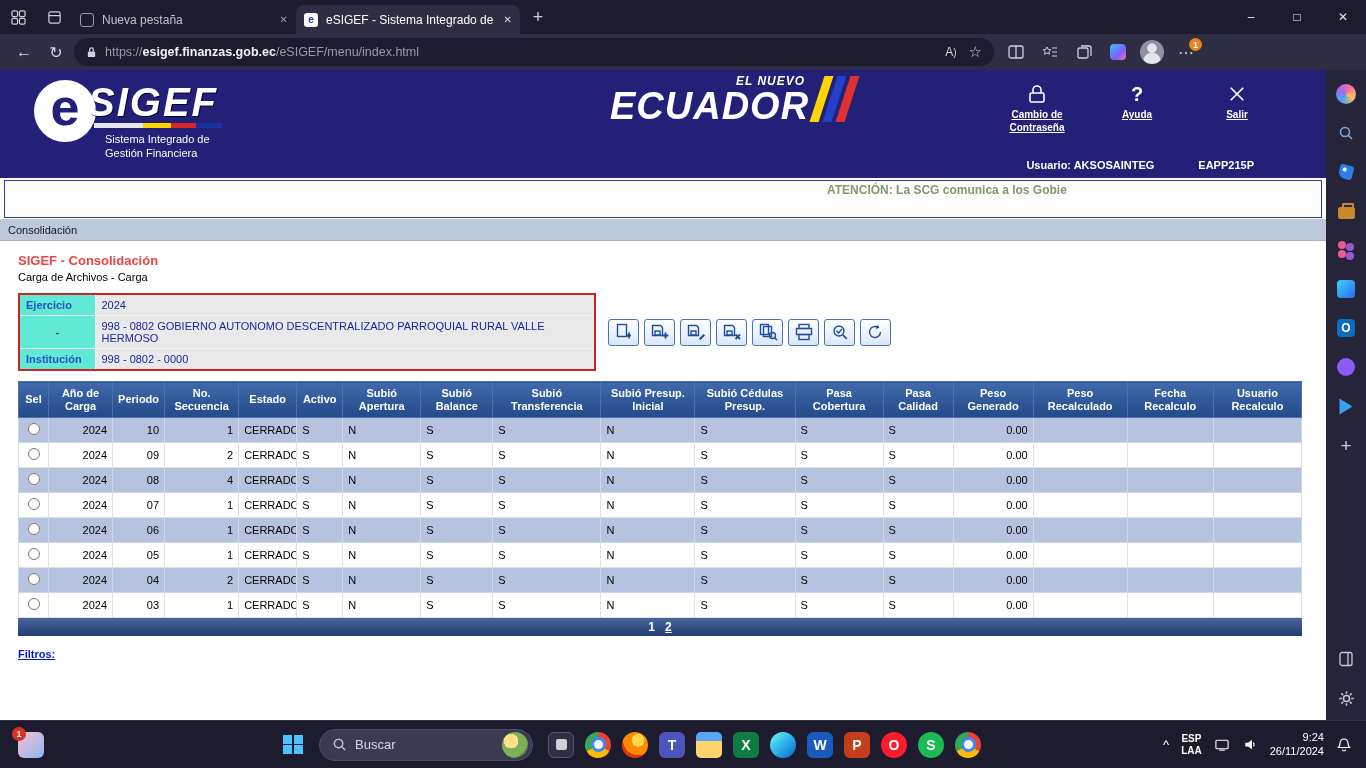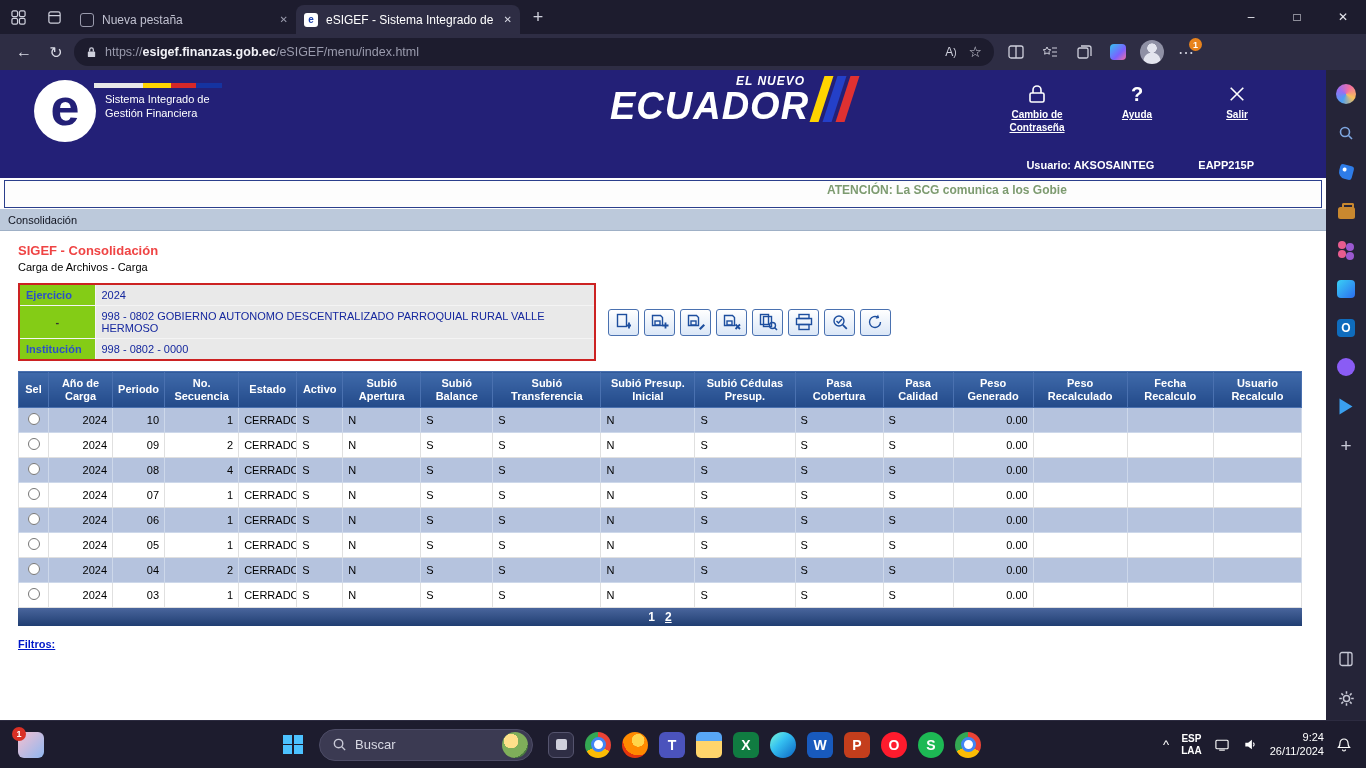--- a/index.html
+++ b/index.html
@@ -70,32 +70,32 @@
   .brand-stripes { display:flex; gap:4px; height:46px; margin-left:8px; transform:skewX(-18deg); }
   .brand-stripes i { width:9px; }
   .st-y { background:#ffd400; } .st-b { background:#2440c9; } .st-r { background:#e03131; }
   .header-menu { position:absolute; right:52px; top:12px; display:flex; gap:26px; }
   .hm-item { width:74px; display:flex; flex-direction:column; align-items:center; gap:3px; cursor:pointer; }
   .hm-icon { height:24px; display:flex; align-items:center; justify-content:center; font-size:20px; font-weight:bold; }
   .hm-label { font-size:10px; font-weight:bold; text-decoration:underline; text-align:center; line-height:1.25; }
   .header-user { position:absolute; right:72px; bottom:7px; display:flex; gap:44px; font-size:11px; font-weight:bold; }
 
   
-  .marquee-bar { height:28px; border:1px solid #2b3f8c; margin:2px 4px 1px; position:relative; overflow:hidden; background:#fdfdfd; flex:0 0 auto; }
+  .marquee-bar { height:38px; border:1px solid #2b3f8c; margin:2px 4px 1px; position:relative; overflow:hidden; background:#fdfdfd; flex:0 0 auto; }
   .marquee-text { position:absolute; left:822px; top:2px; white-space:nowrap; font-size:12px; font-weight:bold; color:#7d9b70; }
   .nav-bar { height:22px; background:#bcc9db; border-bottom:1px solid #9fb0c6; display:flex; align-items:center; padding:0 8px; font-size:11px; color:#10131f; flex:0 0 auto; }
 
   
   .main { flex:1; padding:12px 18px 0; overflow:hidden; }
   .page-title { font-size:13px; font-weight:bold; color:#ef4444; }
   .page-subtitle { font-size:11px; color:#000; margin-top:3px; }
   .form-area { display:flex; align-items:center; margin-top:10px; }
   table.form { border-collapse:collapse; width:578px; border:2px solid #cc2222; background:#e4e4e4; table-layout:fixed; }
   .form td { font-size:11px; padding:4px 6px; border:1px solid #f4f4f4; vertical-align:middle; }
-  .form .lbl { width:76px; background:#84cc16; color:#2b50c8; font-weight:bold; }
+  .form .lbl { width:76px; background:#5eead4; color:#2b50c8; font-weight:bold; }
   .form .lbl.dash { text-align:center; color:#333; }
   .form .val { background:#e9e9e9; color:#15279e; }
   .toolbar { display:flex; gap:5px; margin-left:12px; }
   .tool-btn { width:31px; height:27px; border:1px solid #4a71b0; border-radius:3px; background:linear-gradient(#ffffff,#dbe7f7); display:flex; align-items:center; justify-content:center; cursor:pointer; padding:0; }
   .tool-btn svg { width:20px; height:18px; }
 
   .grid { border-collapse:collapse; table-layout:fixed; width:1284px; margin-top:10px; }
   .grid th { background:linear-gradient(#3f6aab,#234a89); color:#fff; font-size:11px; font-weight:bold; border:1px solid #4a71b0; padding:2px 3px; height:36px; text-align:center; vertical-align:middle; line-height:1.15; overflow:hidden; }
   .grid td { font-size:11px; color:#000; border:1px solid #e0e0e0; padding:3px 5px; height:25px; white-space:nowrap; overflow:hidden; background:#fff; }
   .grid tr.alt td { background:#b5c3de; border-color:#cdd8ea; }
@@ -218,20 +218,21 @@
     </div>
   </div>
 
   <div class="content">
     <div class="page">
 
       <div class="site-header">
         <div class="logo">
           <div class="logo-e">e</div>
           <div class="logo-right">
+            <div class="logo-name">SIGEF</div>
             <div class="logo-flag"></div>
             <div class="logo-sub">
               <div>Sistema Integrado de</div>
               <div>Gestión Financiera</div>
             </div>
           </div>
         </div>
         <div class="brand">
           <div class="brand-text">
             <div class="brand-top">EL NUEVO</div>

